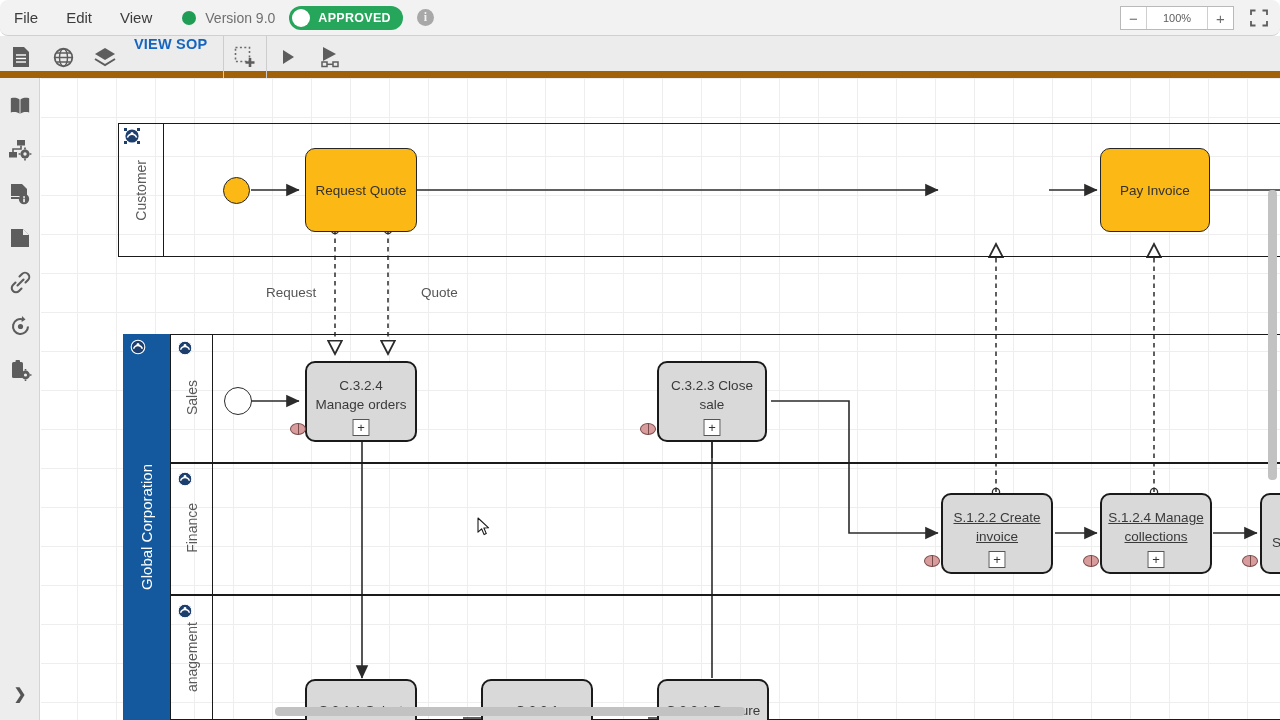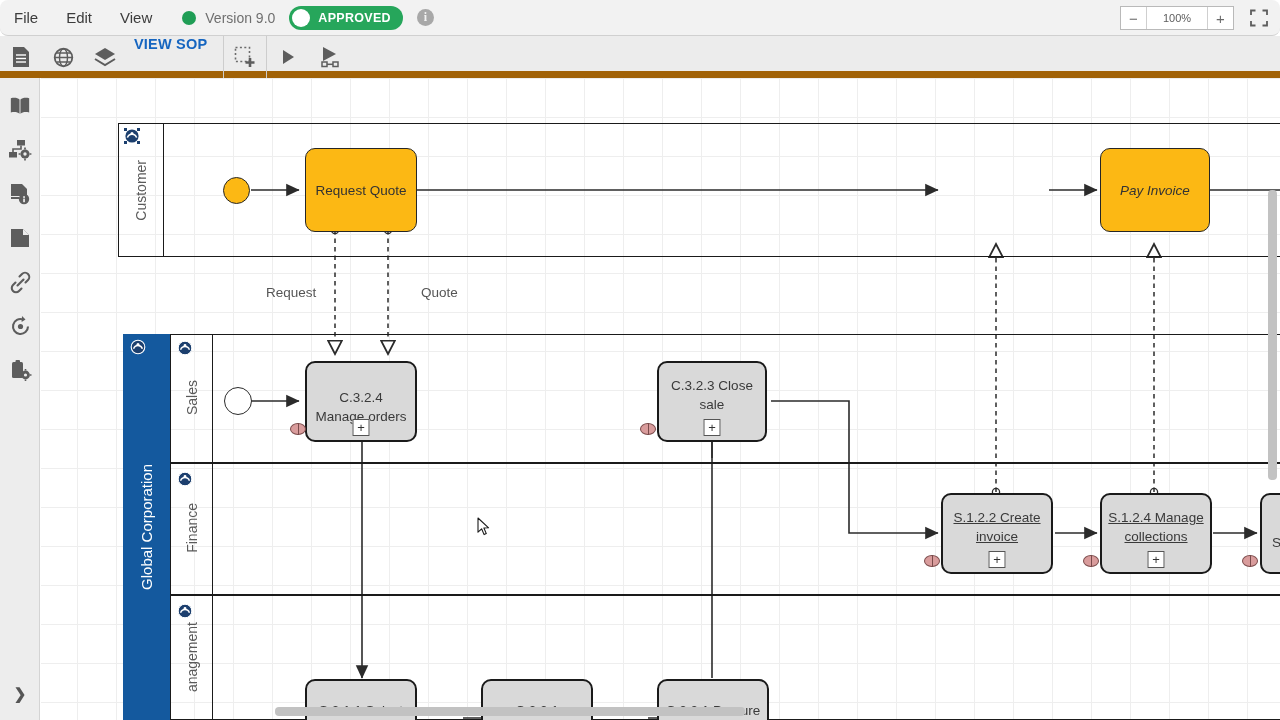--- a/index.html
+++ b/index.html
@@ -401,21 +401,21 @@
         <rect x="13" y="0" width="3" height="3" fill="#1c3f6e"></rect>
         <rect x="0" y="13" width="3" height="3" fill="#1c3f6e"></rect>
         <rect x="13" y="13" width="3" height="3" fill="#1c3f6e"></rect>
       </svg>
     </div>
 
     <div class="event event-start-yellow" style="left:182px; top:99px; width:27px; height:27px;"></div>
     <div class="task task-yellow" style="left:264px; top:70px; width:112px; height:84px;">
       <span class="task-label">Request Quote</span>
     </div>
-    <div class="task task-yellow" style="left:1059px; top:70px; width:110px; height:84px;font-style:italic;">
+    <div class="task task-yellow" style="left:1059px; top:70px; width:110px; height:84px;">
       <span class="task-label">Pay Invoice</span>
     </div>
 
     <div class="flow-label" style="left:225px; top:207px;">Request</div>
     <div class="flow-label" style="left:380px; top:207px;">Quote</div>
 
     <div class="pool-box" style="left:82px; top:256px; width:1175px; height:386px;"></div>
     <div class="pool-head-blue" style="position:absolute; left:82px; top:256px; width:48px; height:386px; display:flex; align-items:center; justify-content:center;">
       <span class="vtext vtext-white">Global Corporation</span>
     </div>
@@ -455,21 +455,21 @@
     </div>
     <div class="lane-icon" style="left:136px; top:525px;">
       <svg width="16" height="16" viewBox="0 0 16 16">
           <circle cx="8" cy="8" r="6.8" fill="#1c3f6e" stroke="#fff" stroke-width="1"></circle>
           <path d="M3.6 9.8 A4.6 4.6 0 0 1 12.4 9.8" fill="none" stroke="#fff" stroke-width="1.4"></path>
           <circle cx="8" cy="5.5" r="1.4" fill="#fff"></circle>
         </svg>
     </div>
 
     <div class="event event-start-white" style="left:183px; top:309px; width:28px; height:28px;"></div>
-    <div class="task task-grey" style="left:264px; top:283px; width:112px; height:81px;justify-content:flex-end;">
+    <div class="task task-grey" style="left:264px; top:283px; width:112px; height:81px;">
       <span class="task-label" style="margin-bottom:14px">C.3.2.4 Manage orders</span>
       <span class="plus-marker">+</span>
     </div>
     <div class="badge-oval" style="left:249px; top:345px;"></div>
 
     <div class="task task-grey" style="left:616px; top:283px; width:110px; height:81px;">
       <span class="task-label" style="margin-bottom:14px">C.3.2.3 Close sale</span>
       <span class="plus-marker">+</span>
     </div>
     <div class="badge-oval" style="left:599px; top:345px;"></div>

